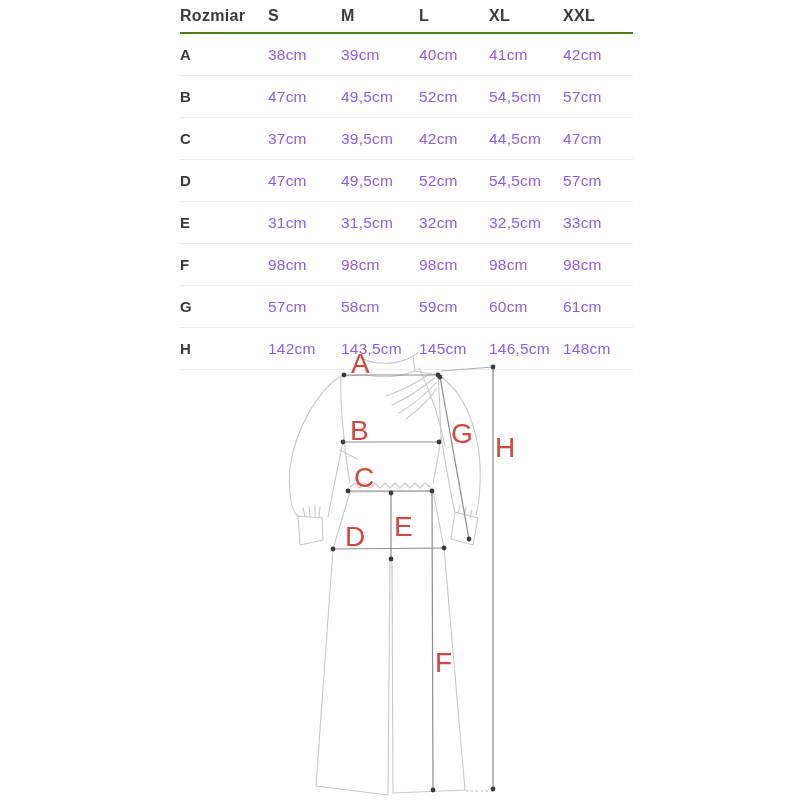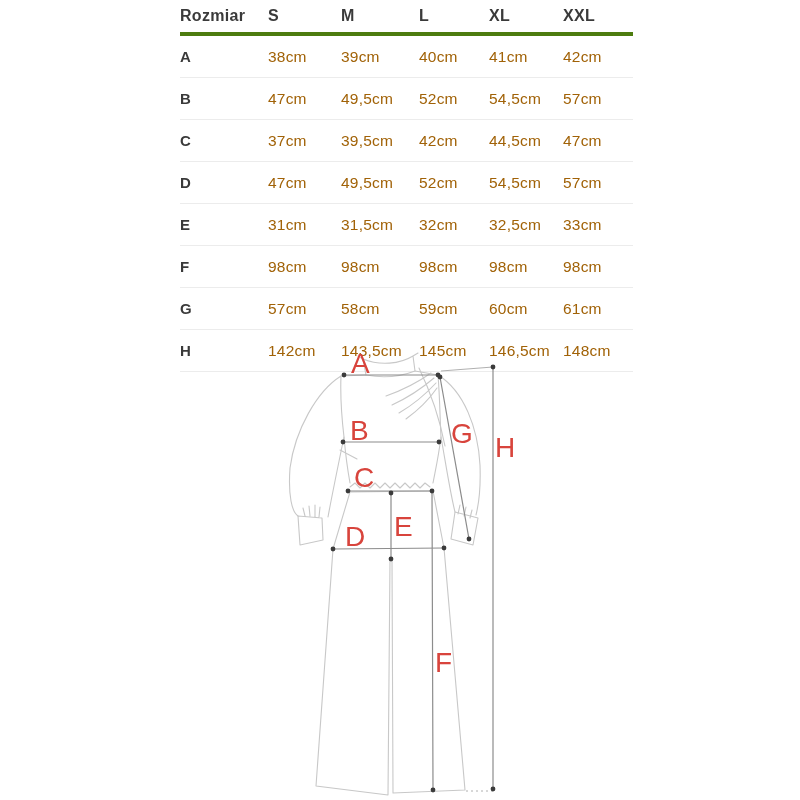--- a/index.html
+++ b/index.html
@@ -11,26 +11,26 @@
     position:absolute;left:180px;top:0;border-collapse:collapse;table-layout:fixed;
   }
   table.size-table th, table.size-table td{
     text-align:left;vertical-align:middle;padding:0;white-space:nowrap;
     font-family:"Liberation Sans",sans-serif;
   }
   table.size-table thead th{
     height:32px;font-size:16px;font-weight:700;color:#3a3a3a;letter-spacing:.3px;
   }
   table.size-table tbody tr{border-bottom:1px solid #ececec;}
-  table.size-table thead tr{border-bottom:4px solid #4d7c0f;margin-left:48px;}
+  table.size-table thead tr{border-bottom:2px solid #4d7c0f;margin-left:48px;}
   table.size-table tbody th{
     height:41px;font-size:15px;font-weight:700;color:#3a3a3a;
   }
   table.size-table tbody td{
-    height:41px;font-size:15.5px;font-weight:400;color:#a16207;letter-spacing:.2px;
+    height:41px;font-size:15.5px;font-weight:400;color:#8b5cf6;letter-spacing:.2px;
   }
   svg.diagram{position:absolute;left:0;top:0;}
   svg.diagram text.mlabel{
     font-family:"Liberation Sans",sans-serif;font-size:28px;font-weight:400;
   }
 </style>
 </head>
 <body>
 
 <div class="page">

